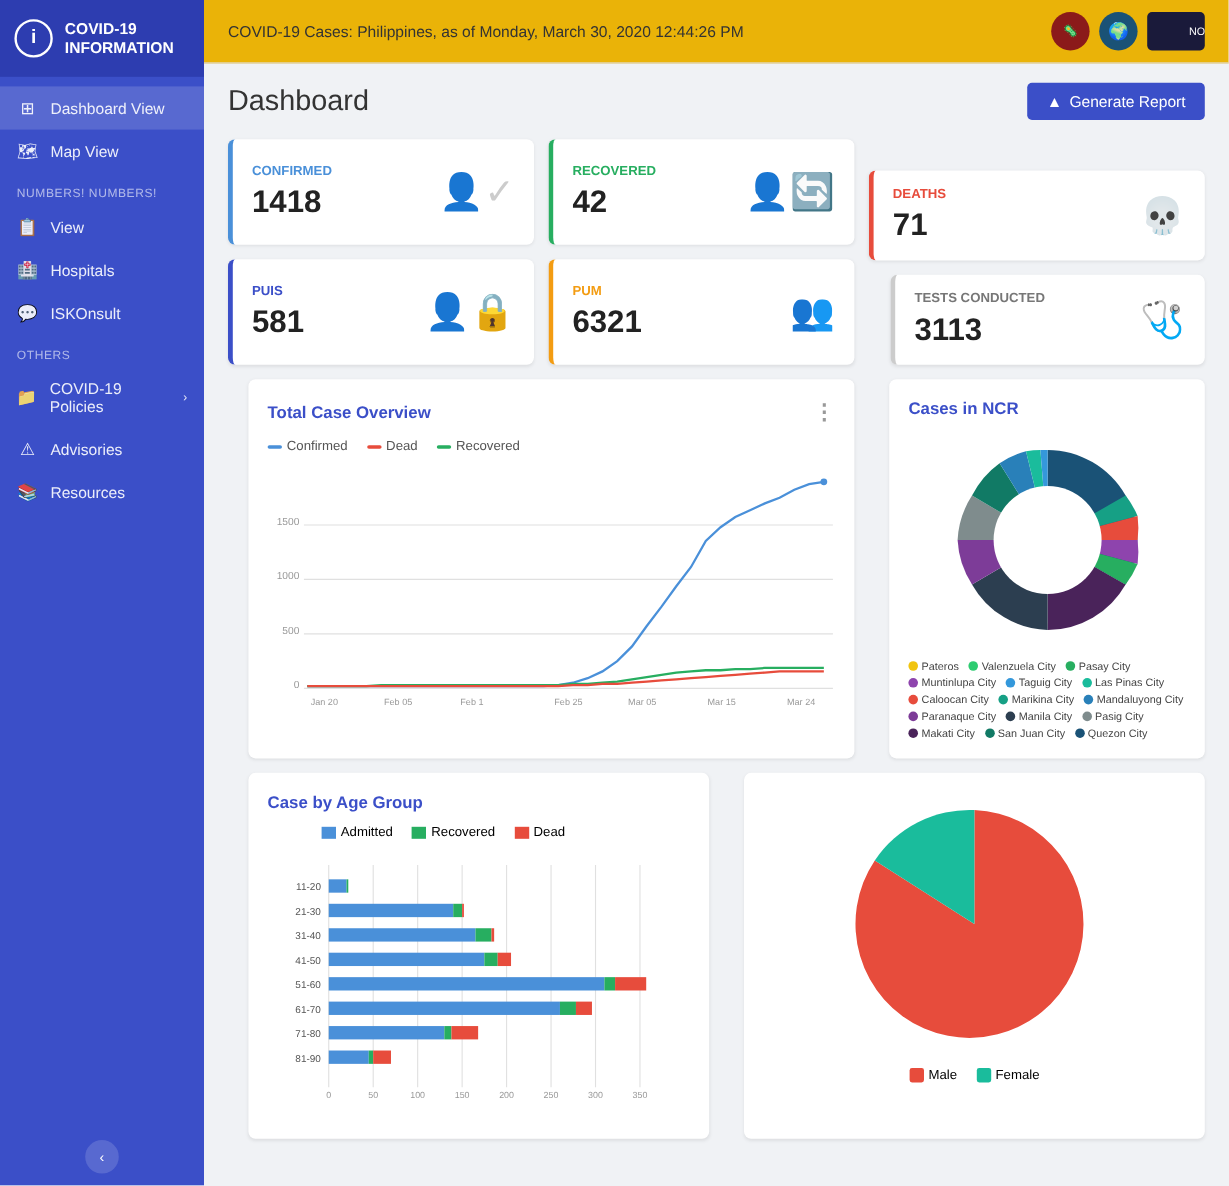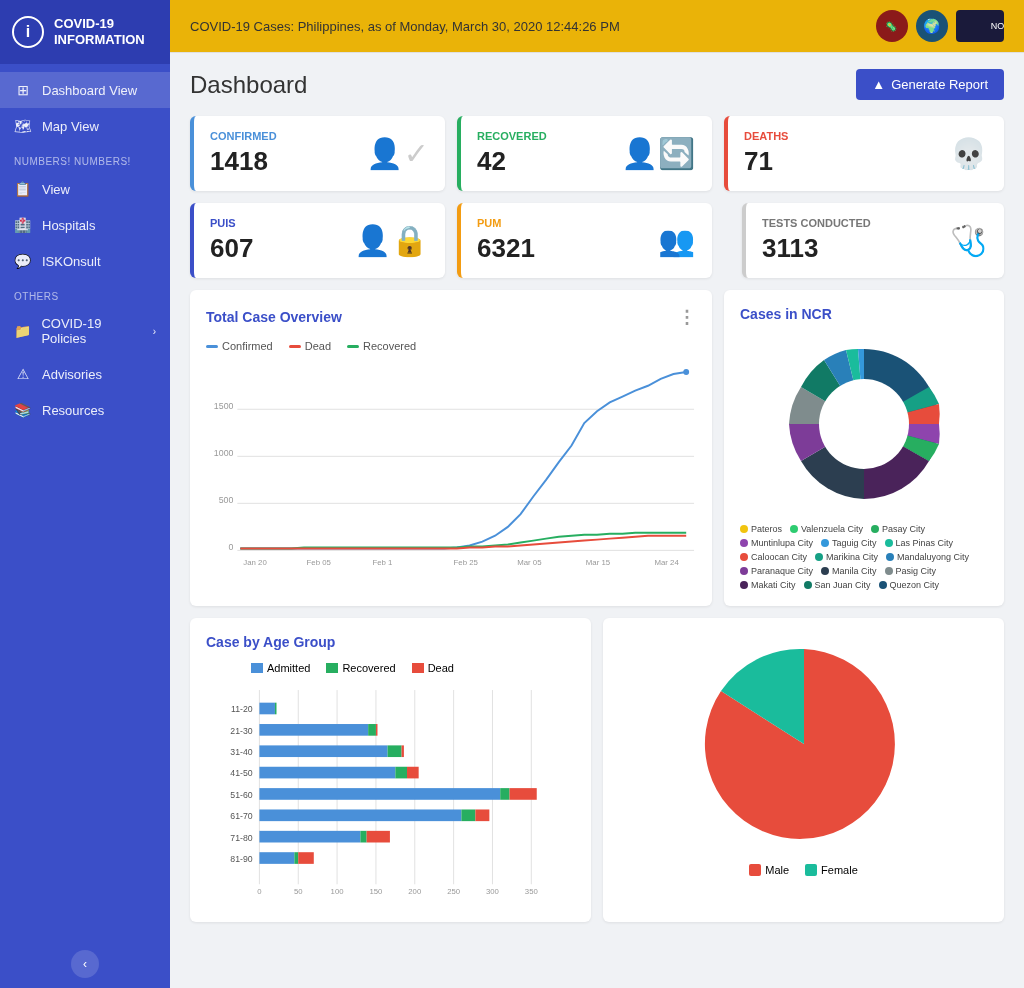--- a/index.html
+++ b/index.html
@@ -134,20 +134,21 @@
     .stat-label.puis { color: #3b4fc8; }
     .stat-label.pum { color: #f39c12; }
     .stat-label.tests { color: #777; }
     .stat-value { font-size: 26px; font-weight: bold; color: #222; }
     .stat-icon { color: #ccc; font-size: 30px; }
     .chart-card {
       background: white;
       border-radius: 6px;
       padding: 16px;
       box-shadow: 0 1px 3px rgba(0,0,0,0.08);
+      margin-left: 17px;
     }
     .chart-title {
       font-size: 14px;
       font-weight: bold;
       color: #3b4fc8;
       margin-bottom: 12px;
       display: flex;
       justify-content: space-between;
       align-items: center;
     }
@@ -265,35 +266,35 @@
         <div class="stat-card recovered">
           <div>
             <div class="stat-label recovered">RECOVERED</div>
             <div class="stat-value">42</div>
           </div>
           <div class="stat-icon">👤🔄</div>
         </div>
         <div class="stat-card puis">
           <div>
             <div class="stat-label puis">PUIS</div>
-            <div class="stat-value">607</div>
+            <div class="stat-value">581</div>
           </div>
           <div class="stat-icon">👤🔒</div>
         </div>
         <div class="stat-card pum">
           <div>
             <div class="stat-label pum">PUM</div>
             <div class="stat-value">6321</div>
           </div>
           <div class="stat-icon">👥</div>
         </div>
       </div>
 
       <div style="display:flex; flex-direction:column; gap:12px;">
-        <div class="stat-card deaths" style="flex:1;">
+        <div class="stat-card deaths" style="flex:1;margin-top:26px;">
           <div>
             <div class="stat-label deaths">DEATHS</div>
             <div class="stat-value">71</div>
           </div>
           <div class="stat-icon">💀</div>
         </div>
         <div class="stat-card tests" style="flex:1;margin-left:18px;">
           <div>
             <div class="stat-label tests">TESTS CONDUCTED</div>
             <div class="stat-value">3113</div>

